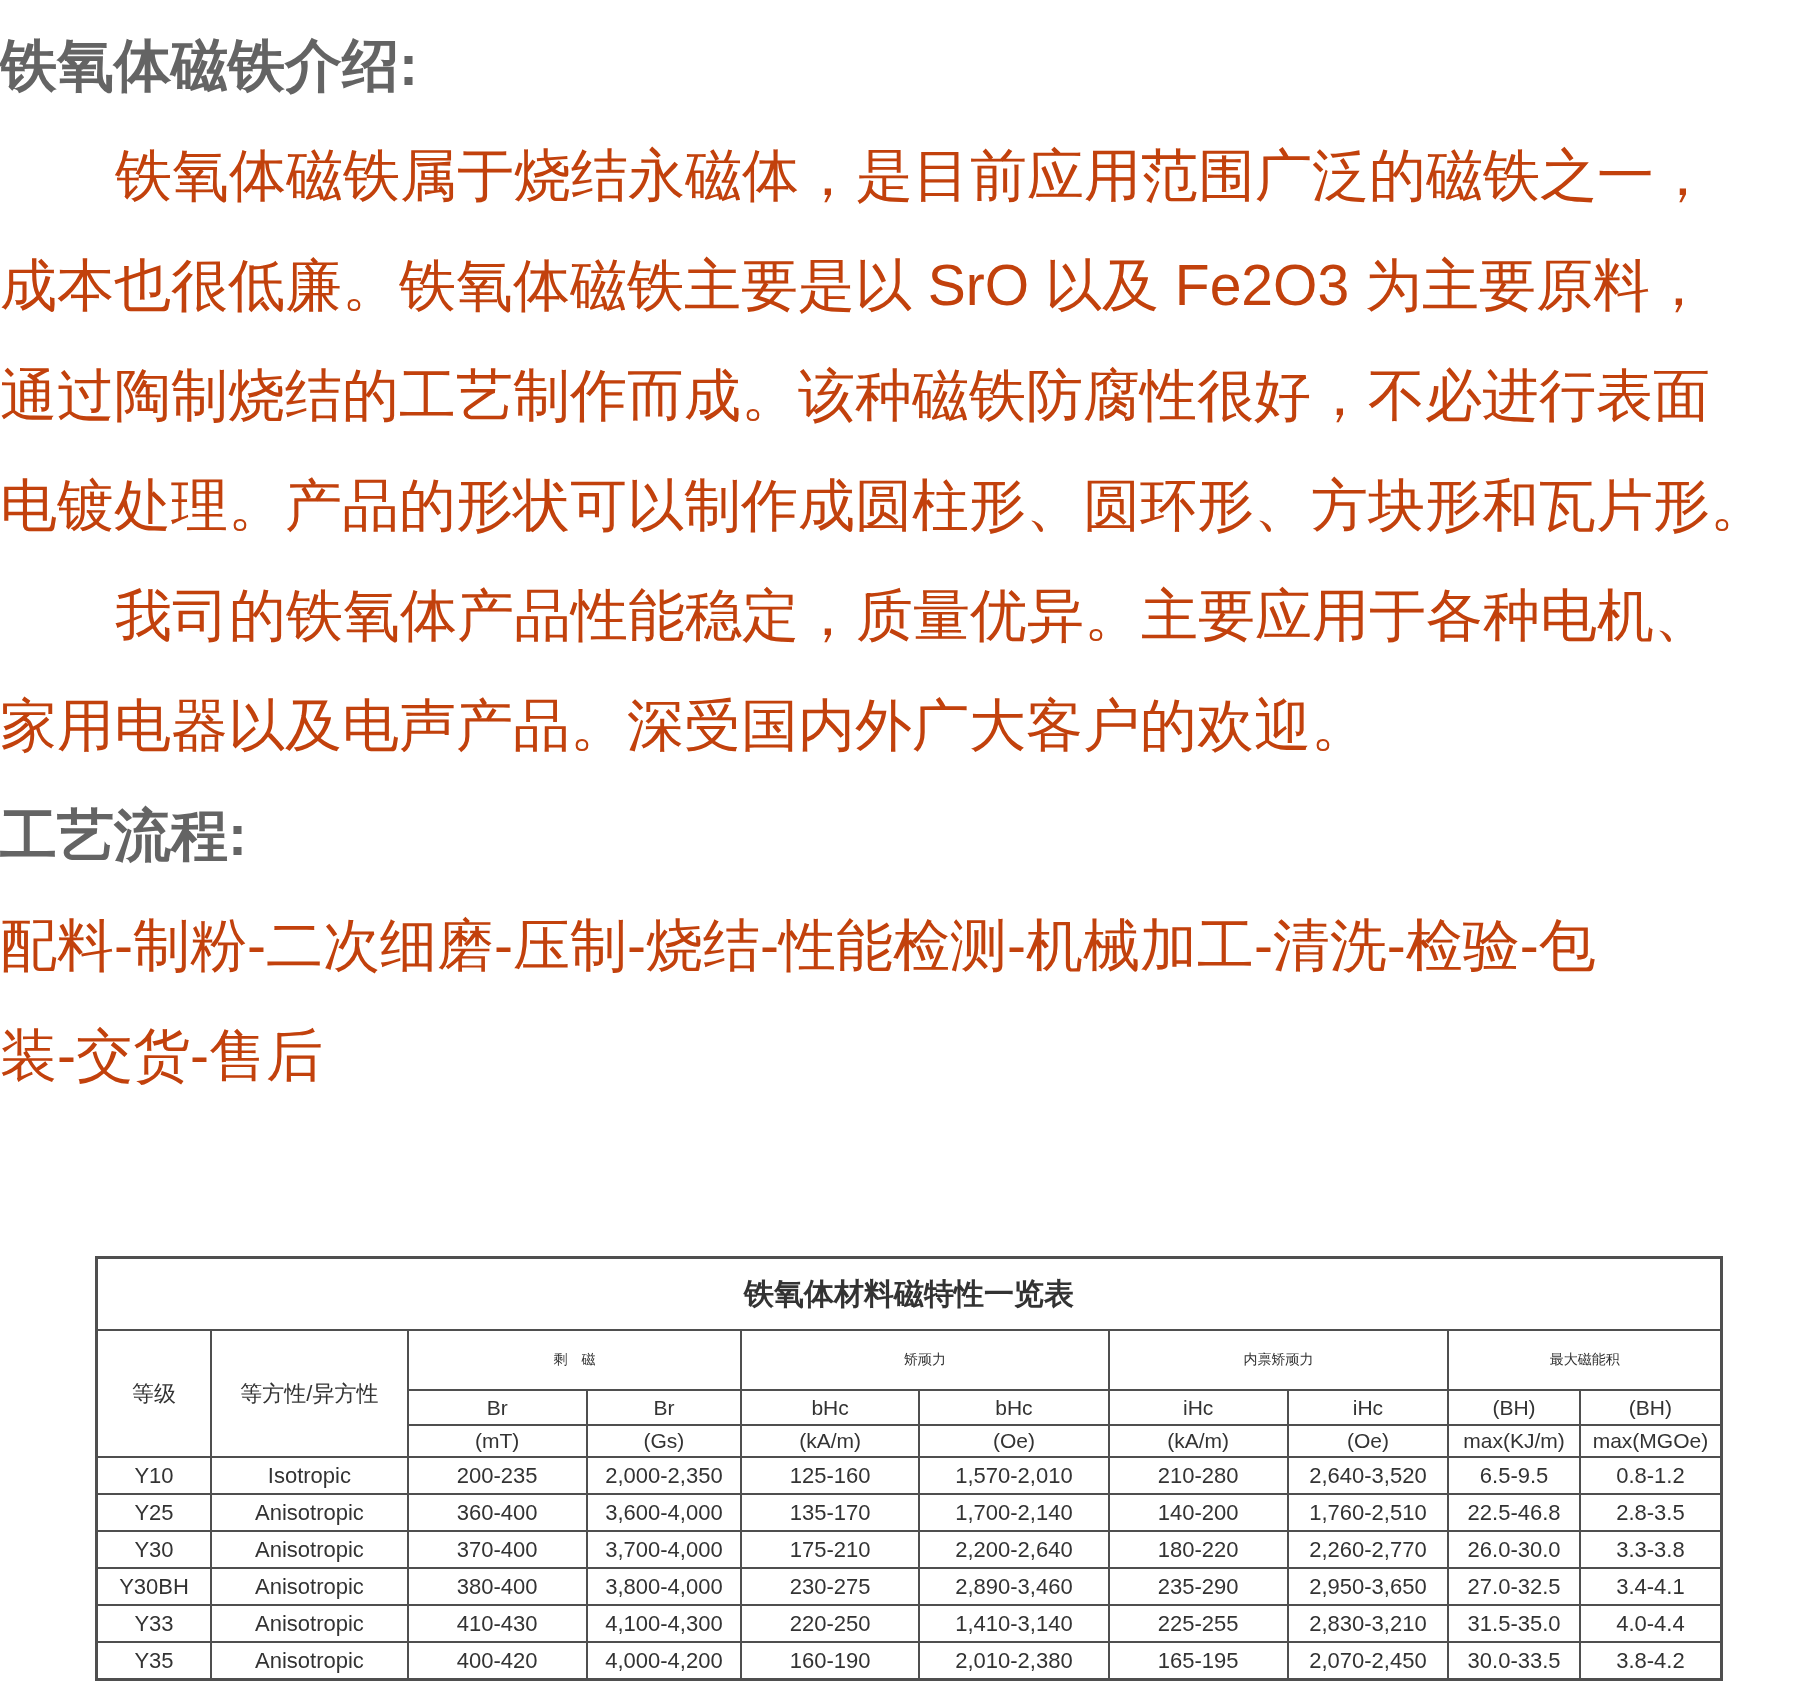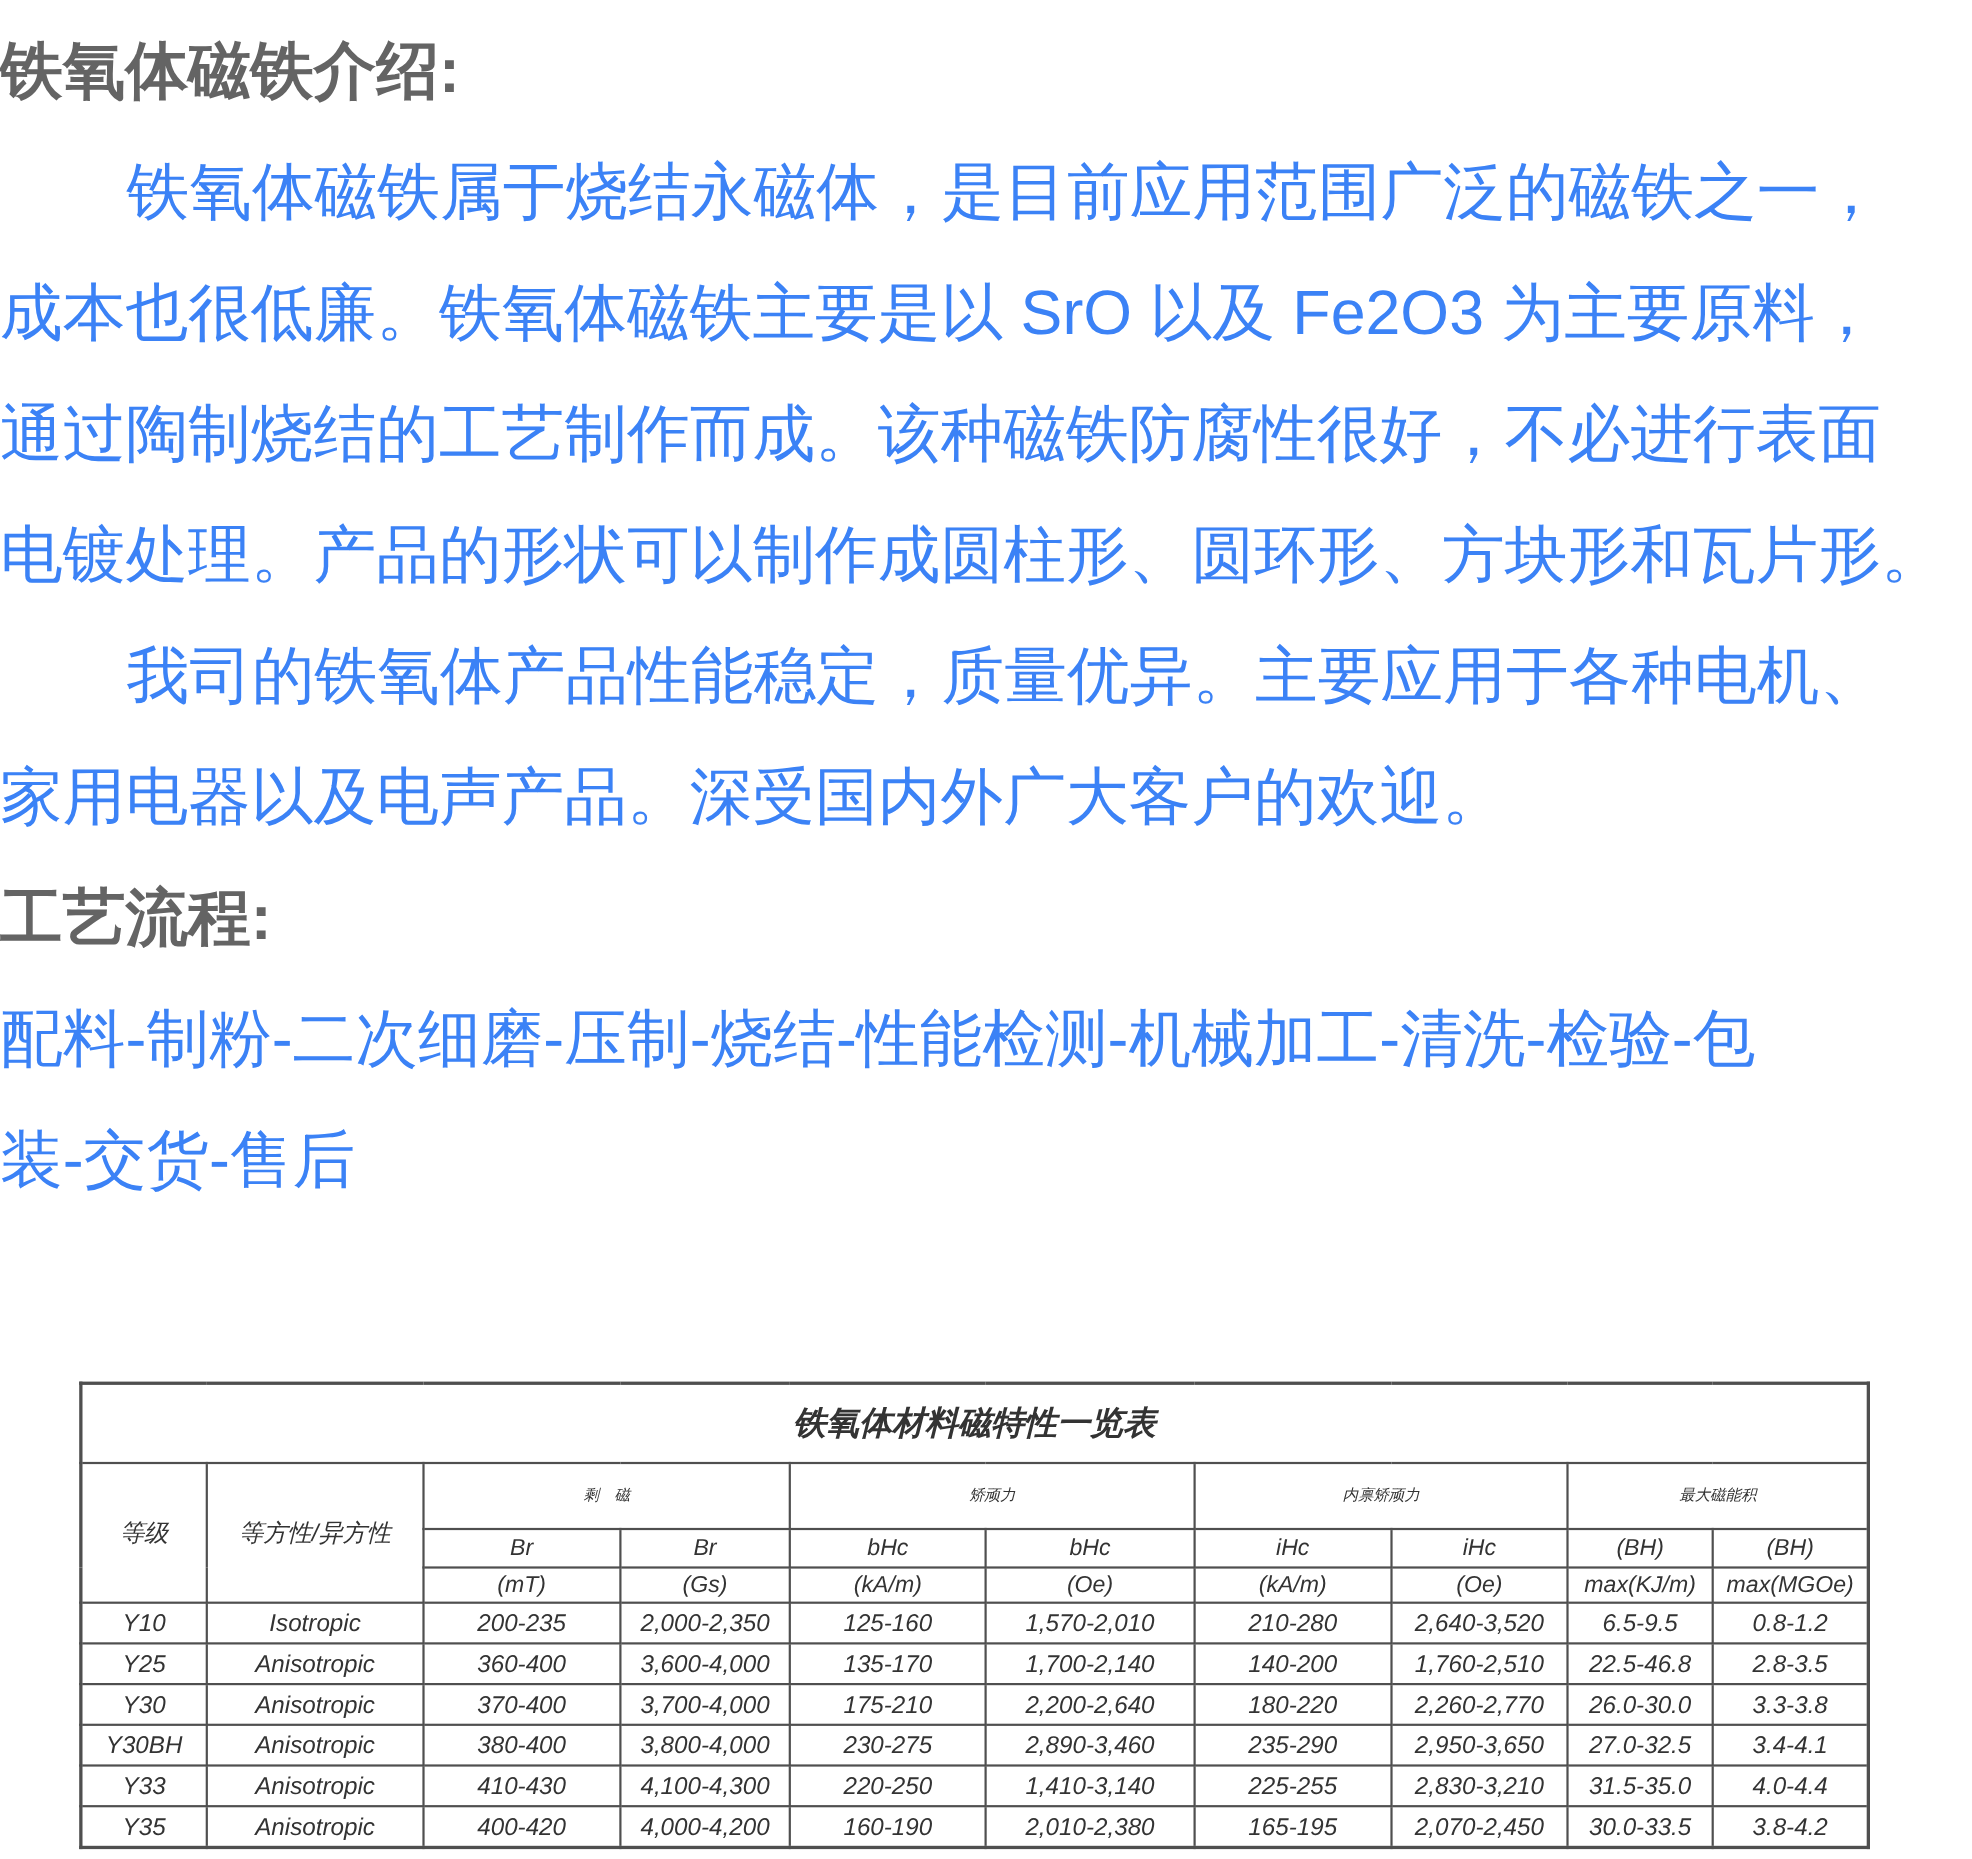--- a/index.html
+++ b/index.html
@@ -15,34 +15,33 @@
   }
   .doc {
     padding-top: 10px;
     padding-right: 30px;
   }
   .line {
     font-size: 57px;
     line-height: 110px;
     height: 110px;
     white-space: nowrap;
-    color: #3b82f6;
+    color: #c2410c;
     letter-spacing: 0px;
   }
   .heading {
     font-weight: bold;
     color: #646464;
   }
   .indent {
     padding-left: 115px;
   }
   .tablewrap {
     margin-top: 146px;
-    margin-left: 72px;
-    font-style: italic;
+    margin-left: 95px;
   }
   table.spec {
     border-collapse: collapse;
     table-layout: fixed;
     width: 1628px;
     border: 3px solid #4f4f4f;
     background: #ffffff;
   }
   table.spec td {
     border: 2px solid #4f4f4f;

